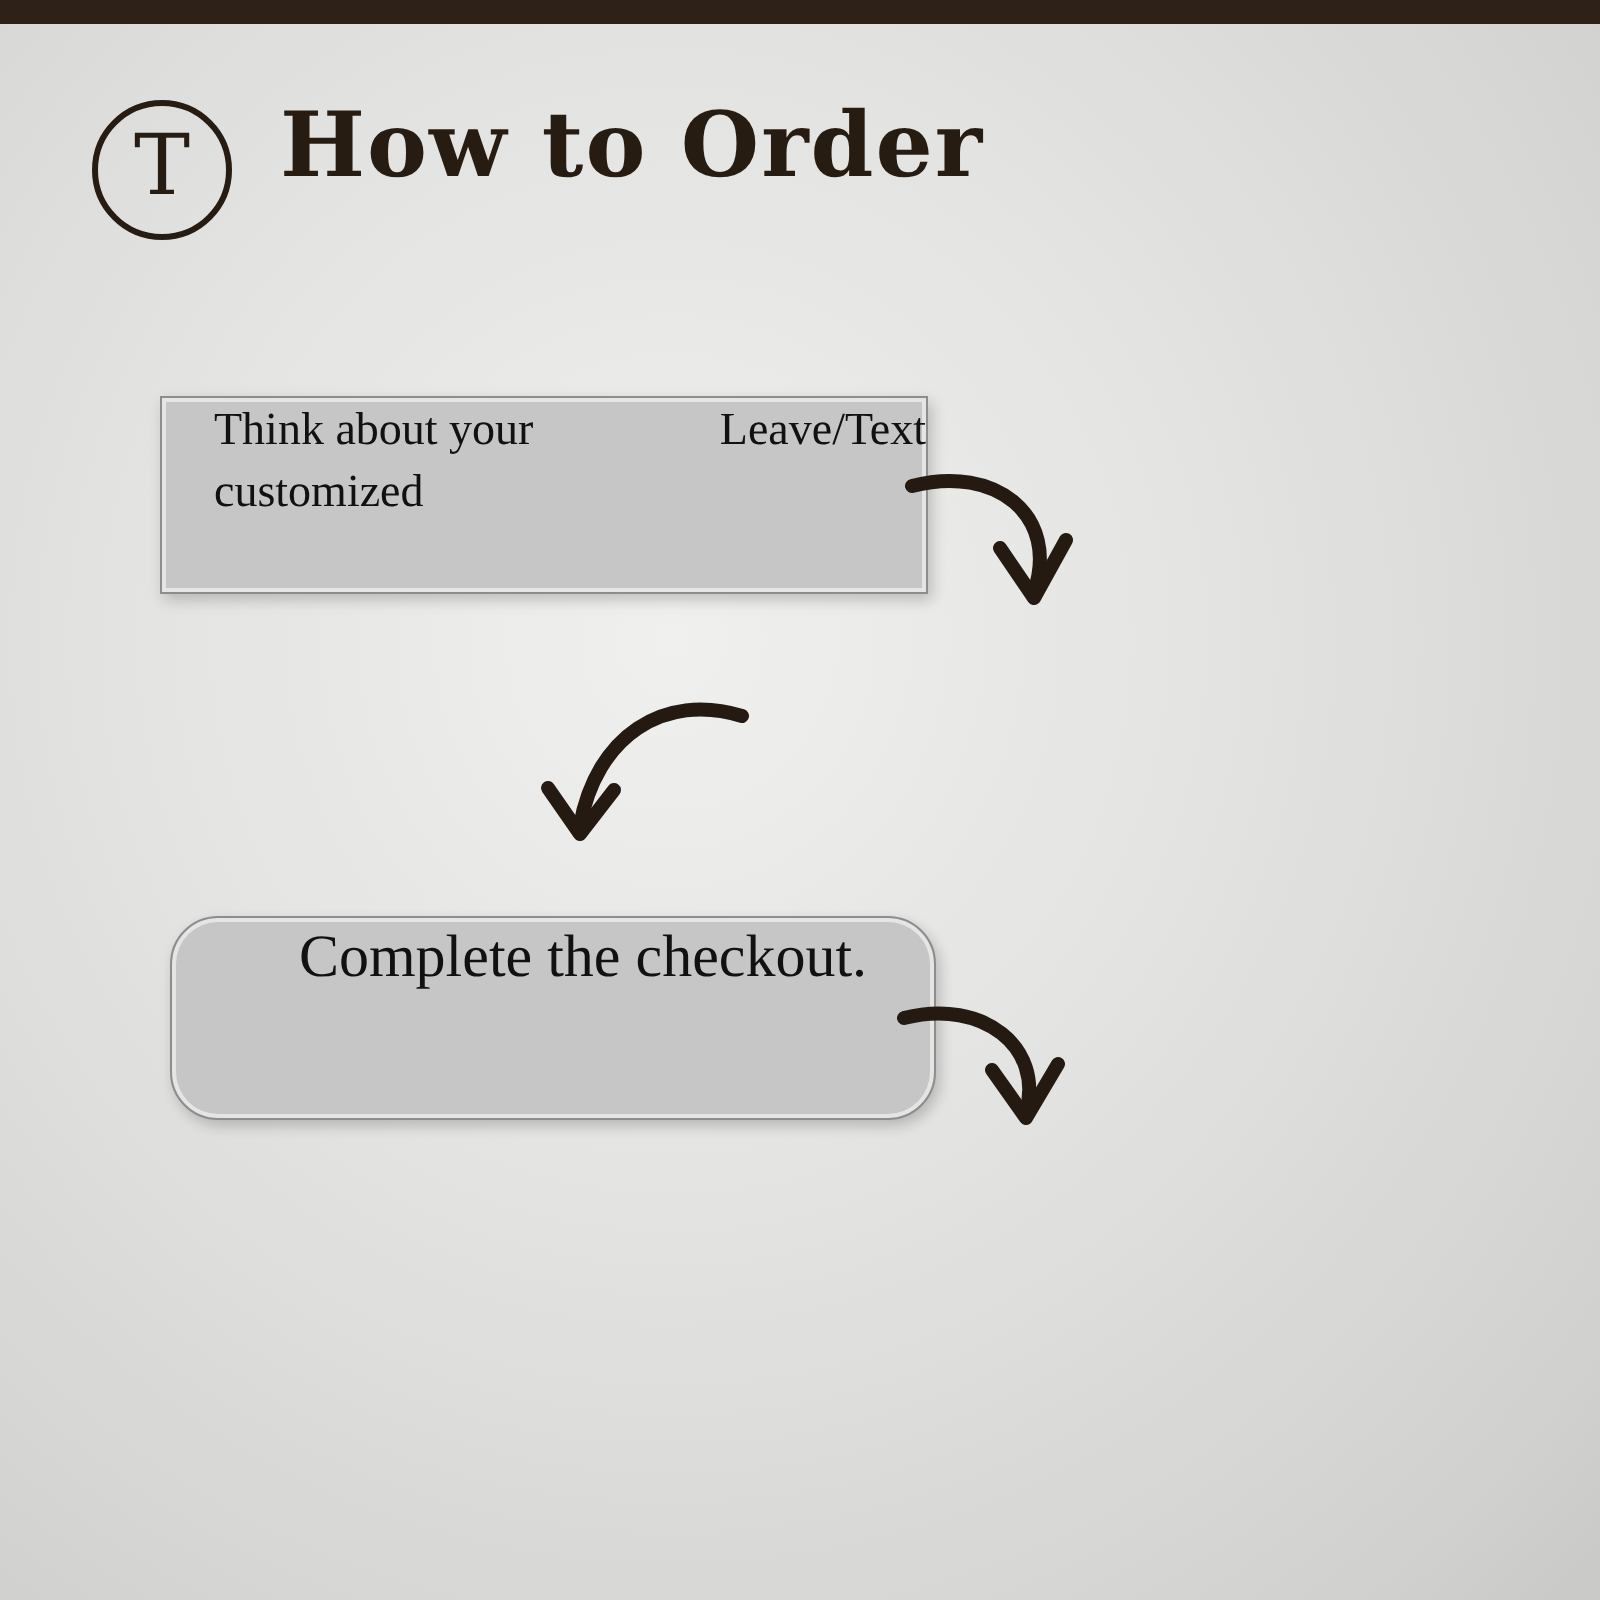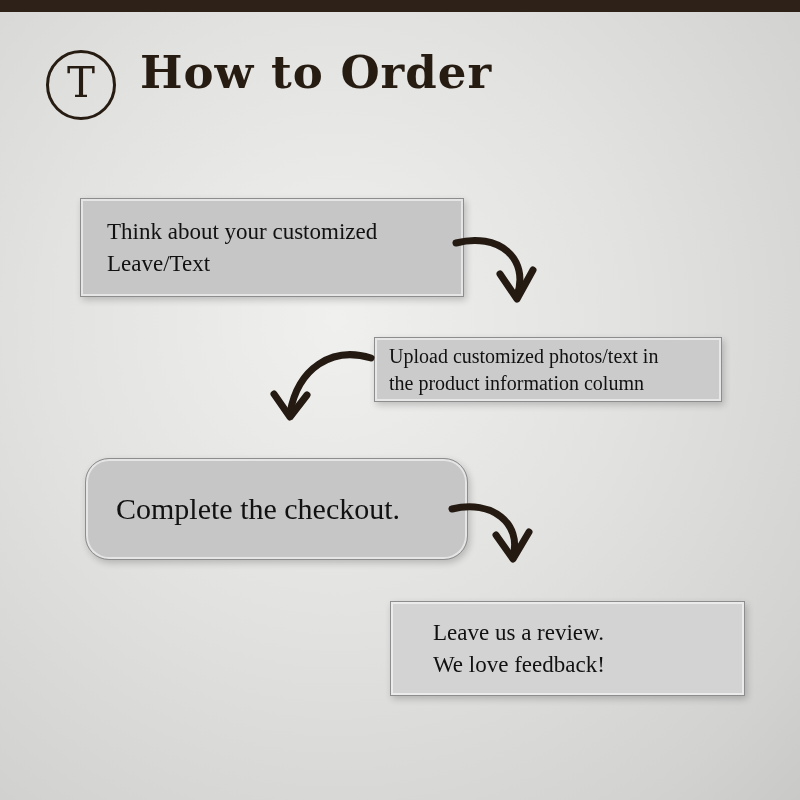--- a/index.html
+++ b/index.html
@@ -29,21 +29,21 @@
     position:absolute;left:140px;top:46px;
     font-family:"DejaVu Serif", serif;
     font-size:45px;font-weight:bold;color:#271c11;
     letter-spacing:1px;
   }
   .step-box{
     position:absolute;
     background:#c7c7c7;
     border:1px solid #8d8d8d;
     box-shadow:2px 3px 7px rgba(0,0,0,0.20), inset 0 0 0 2px rgba(255,255,255,0.55);
-    display:flex;flex-direction:column;justify-content:center;
+    display:flex;flex-direction:row;justify-content:center;
     color:#111;
     font-family:Liberation Serif, serif;
   }
   .step-1{left:80px;top:198px;width:356px;height:97px;padding-left:26px;font-size:23px;background:#c6c6c6;}
   .step-2{left:374px;top:337px;width:332px;height:63px;padding-left:14px;font-size:20px;background:#cbcbcb;}
   .step-3{left:85px;top:458px;width:351px;height:100px;padding-left:30px;font-size:30px;background:#c6c6c6;border-radius:24px;}
   .step-4{left:390px;top:601px;width:311px;height:93px;padding-left:42px;font-size:23px;background:#d3d3d3;}
   .step-line{line-height:1.35;}
   .arrow-layer{
     position:absolute;left:0;top:0;width:800px;height:800px;
@@ -65,33 +65,25 @@
     <span class="logo-letter">T</span>
   </div>
 
   <div class="page-title">How to Order</div>
 
   <div class="step-box step-1">
     <div class="step-line">Think about your customized</div>
     <div class="step-line">Leave/Text</div>
   </div>
 
-  <div class="step-box step-2">
-    <div class="step-line">Upload customized photos/text in</div>
-    <div class="step-line">the product information column</div>
-  </div>
 
   <div class="step-box step-3">
     <div class="step-line">Complete the checkout.</div>
   </div>
 
-  <div class="step-box step-4">
-    <div class="step-line">Leave us a review.</div>
-    <div class="step-line">We love feedback!</div>
-  </div>
 
   <svg class="arrow-layer" viewBox="0 0 800 800">
     <g>
       <path class="arrow-stroke" d="M 456 243 C 498 232, 530 258, 517 296"></path>
       <polyline class="arrow-stroke" points="500,274 517,299 533,270"></polyline>
     </g>
     <g>
       <path class="arrow-stroke" d="M 371 358 C 332 346, 298 368, 290 413"></path>
       <polyline class="arrow-stroke" points="274,394 290,417 307,395"></polyline>
     </g>

